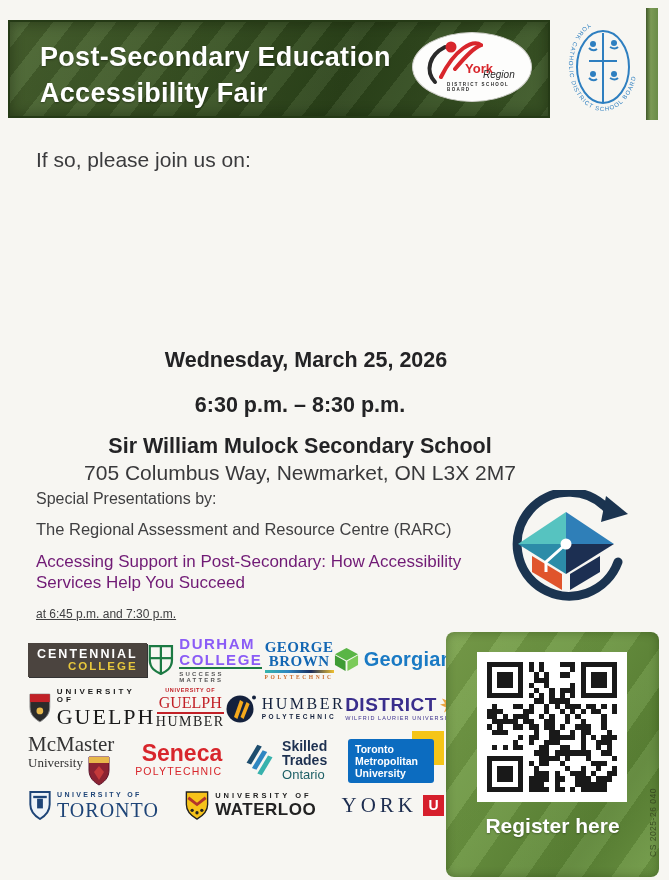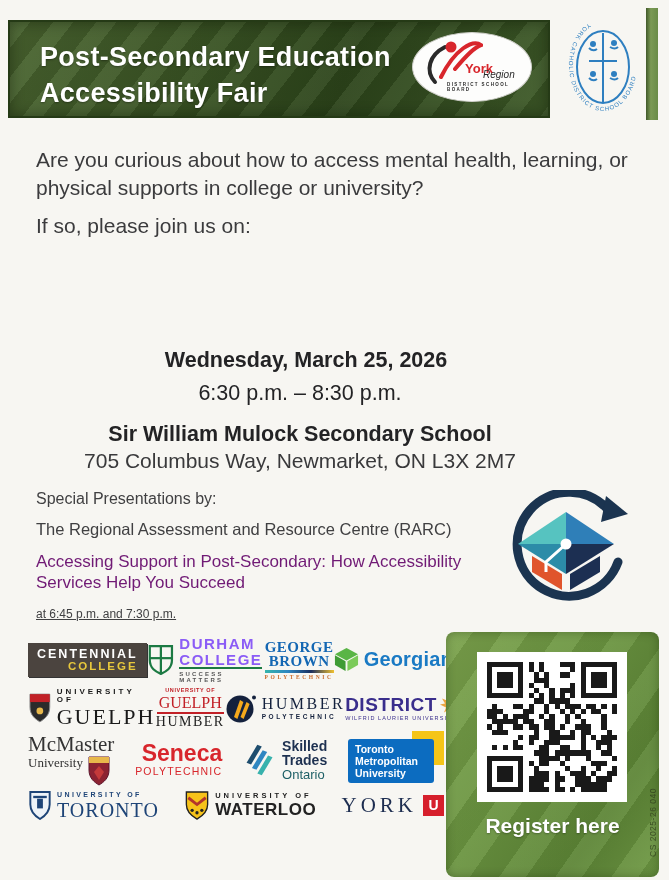--- a/index.html
+++ b/index.html
@@ -38,22 +38,22 @@
     position:absolute; left:646px; top:8px; width:12px; height:112px;
     background:linear-gradient(90deg,#41592a,#7b9a55 40%,#6a8c48);
   }
 
   
   .intro { position:absolute; left:36px; top:146px; width:592px; }
   .intro p { font-size:21px; line-height:28px; color:#3b3b3d; margin-bottom:10px; }
 
   
   .event { position:absolute; left:0; top:348px; width:600px; text-align:center; color:#232325; }
-  .event-date  { font-weight:bold; font-size:21.5px; margin-bottom:8px;padding-left:12px; }
-  .event-time  { font-weight:normal; font-size:21.5px; margin-bottom:16px; }
+  .event-date  { font-weight:bold; font-size:21.5px; margin-bottom:20px;padding-left:12px; }
+  .event-time  { font-weight:bold; font-size:21.5px; margin-bottom:16px; }
   .event-venue { font-weight:bold; font-size:21.5px; margin-bottom:2px; }
   .event-address { font-size:21px; color:#39393b; }
 
   
   .presentations { position:absolute; left:36px; top:490px; width:470px; }
   .pres-label    { font-size:16px; color:#404042; margin-bottom:12px; }
   .pres-presenter{ font-size:16.5px; color:#404042; margin-bottom:12px; }
   .pres-title    { font-size:17px; font-weight:normal; color:#701a75; line-height:21px; margin-bottom:14px; }
   .pres-times    { font-size:12px; color:#404042;text-decoration:underline; }
   .gradcap-logo { position:absolute; left:498px; top:490px; }
@@ -184,21 +184,20 @@
         <path d="M48,64 q5,3 8,0" stroke="#2e7fc0" stroke-width="2" fill="none"></path>
     </g>
     <path id="ycdsbRing" d="M 41,5 a 34,46 0 1 0 0.01,0" fill="none"></path>
     <text font-size="6" fill="#2e7fc0" letter-spacing="1" font-family="Liberation Sans, sans-serif">
       <textPath href="#ycdsbRing" startOffset="6%">YORK CATHOLIC DISTRICT SCHOOL BOARD</textPath>
     </text>
   </svg>
   <div class="green-strip"></div>
 
   <div class="intro">
-    <p>Are you curious about how to access mental health, learning, or physical supports in college or university?</p>
     <p>If so, please join us on:</p>
   </div>
 
   <div class="event">
     <div class="event-date">Wednesday, March 25, 2026</div>
     <div class="event-time">6:30 p.m. – 8:30 p.m.</div>
     <div class="event-venue">Sir William Mulock Secondary School</div>
     <div class="event-address">705 Columbus Way, Newmarket, ON L3X 2M7</div>
   </div>
 

